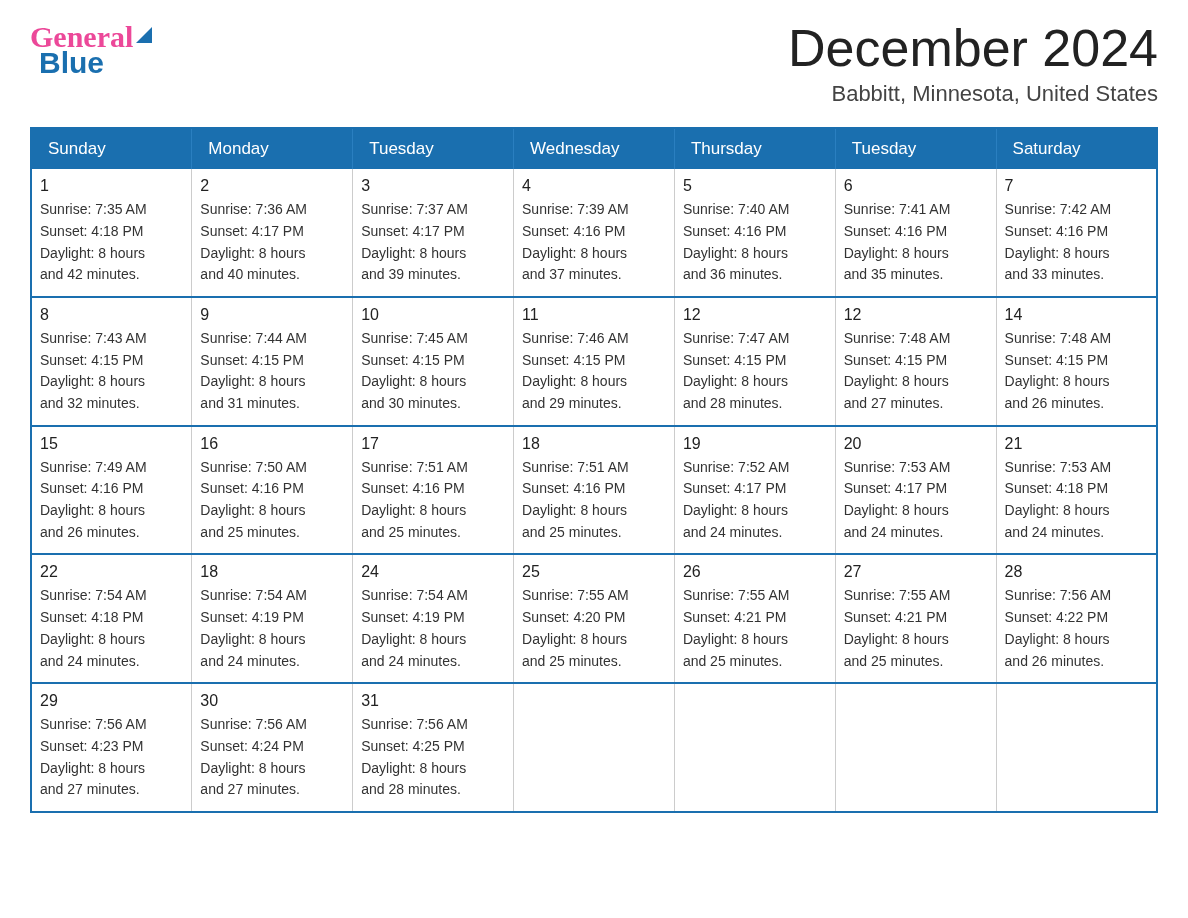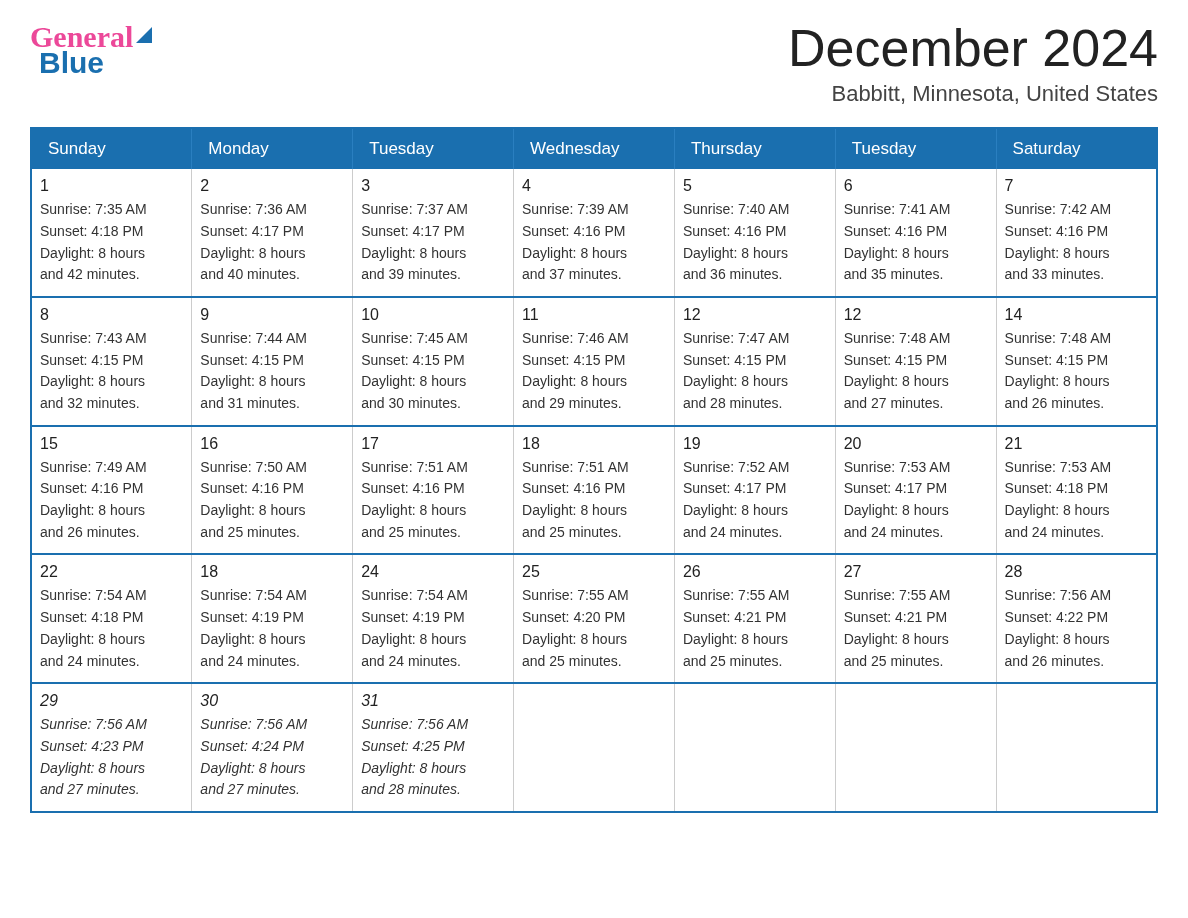--- a/index.html
+++ b/index.html
@@ -52,21 +52,21 @@
       vertical-align: top;
       padding: 8px 8px 10px 8px;
       border-right: 1px solid #ccc;
       border-bottom: 2px solid #1a6faf;
       width: 14.28%;
       font-size: 13.5px;
       color: #333;
       min-height: 110px;
     }
     .calendar td:last-child { border-right: none; }
-    .calendar tr:last-child td { border-bottom: none; font-style: italic; }
+    .calendar tr:last-child td { border-bottom: none; }
     .day-num {
       font-size: 16px;
       font-weight: normal;
       color: #222;
       display: block;
       margin-bottom: 4px;
     }
     .day-info {
       font-size: 14px;
       color: #333;

